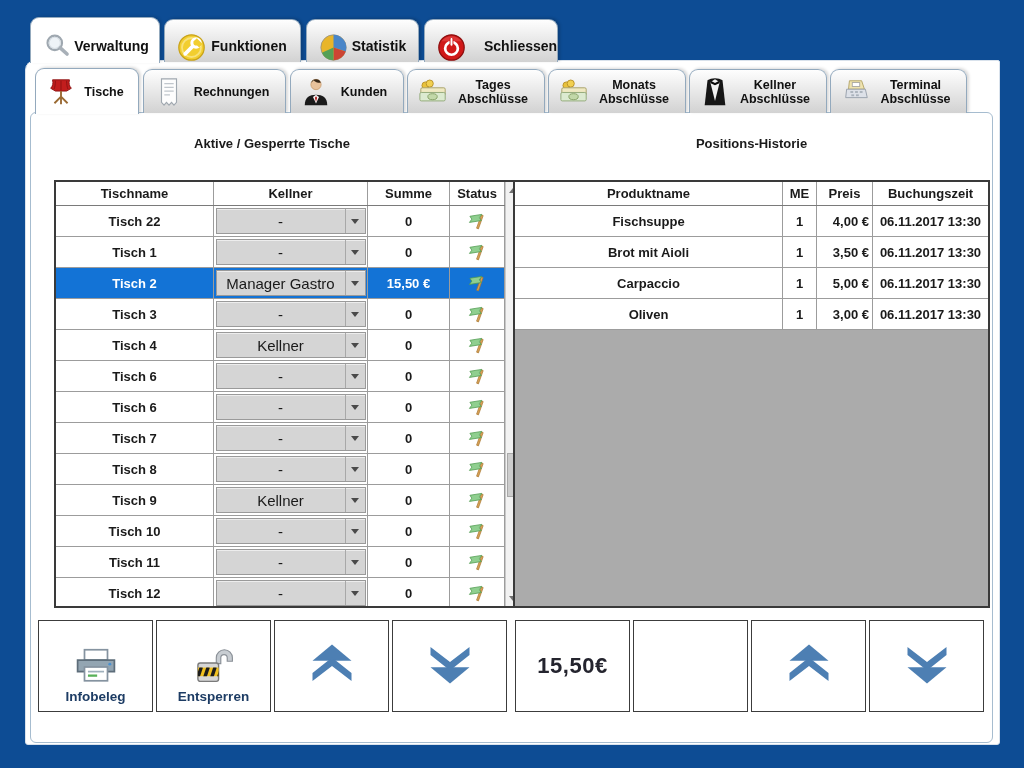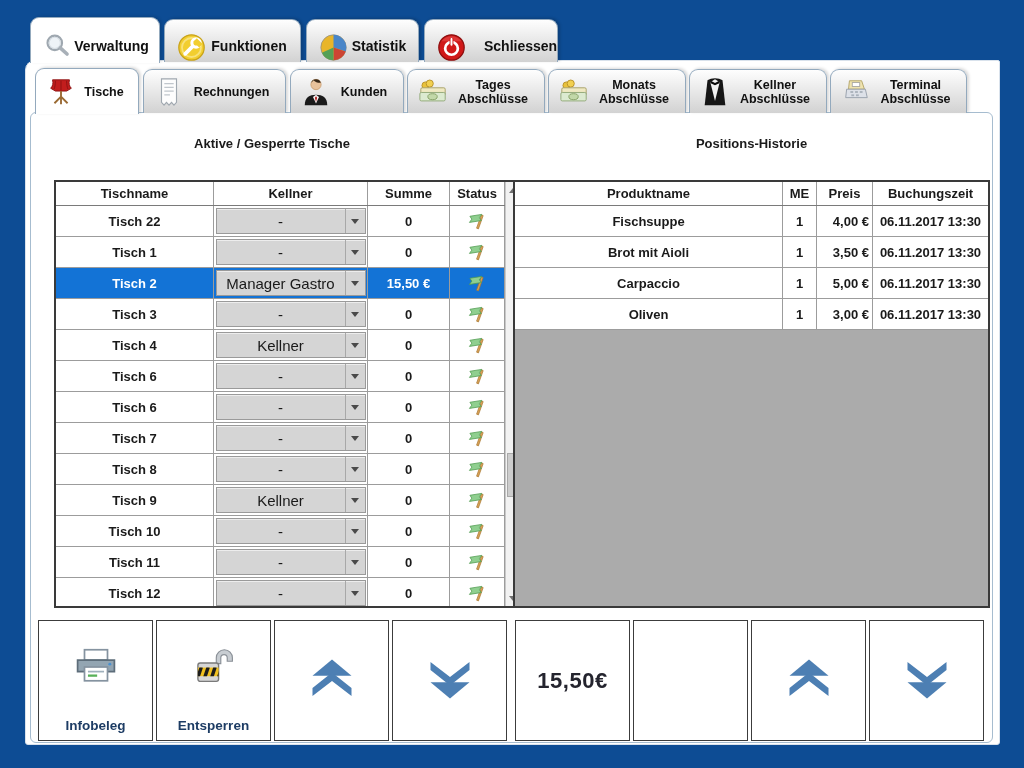--- a/index.html
+++ b/index.html
@@ -86,21 +86,21 @@
     border:2px solid #3a3a3a;background:#ababab;box-sizing:border-box;z-index:4;
     overflow:hidden;
   }
   .rrow{display:grid;grid-template-columns:268px 34px 56px 115px;height:30px;border-bottom:1px solid #9c9c9c;background:#fff;}
   .rrow.header{height:23px;border-bottom:1px solid #7a7a7a;}
   .rcell{display:flex;align-items:center;justify-content:center;border-right:1px solid #9c9c9c;
     font-weight:bold;font-size:13px;color:#1a1a1a;white-space:nowrap;overflow:hidden;}
   .rcell.num{justify-content:flex-end;padding-right:3px;}
   .rrow .rcell:last-child{border-right:none;}
   
-  .bbtn{position:absolute;top:620px;width:115px;height:121px;background:#fff;
+  .bbtn{position:absolute;top:620px;width:115px;height:92px;background:#fff;
     border:1px solid #3c3c3c;box-sizing:border-box;z-index:4;cursor:pointer;}
   .bbtn .icn{position:absolute;left:0;right:0;display:flex;justify-content:center;}
   .bbtn .icn.mid{top:50%;transform:translateY(-50%);}
   .bbtn .icn.hi{top:26px;}
   .bbtn .blabel{position:absolute;bottom:7px;left:0;width:100%;text-align:center;
     font-weight:bold;font-size:13.5px;color:#1d3c64;}
   .bbtn .total{position:absolute;inset:0;display:flex;align-items:center;justify-content:center;
     font-weight:bold;font-size:22px;color:#24242e;letter-spacing:0.5px;}
 </style>
 </head>

